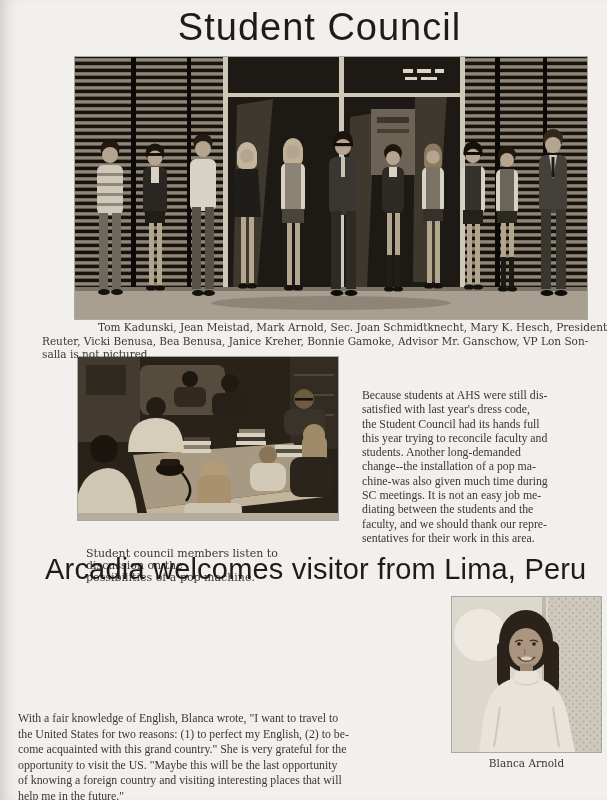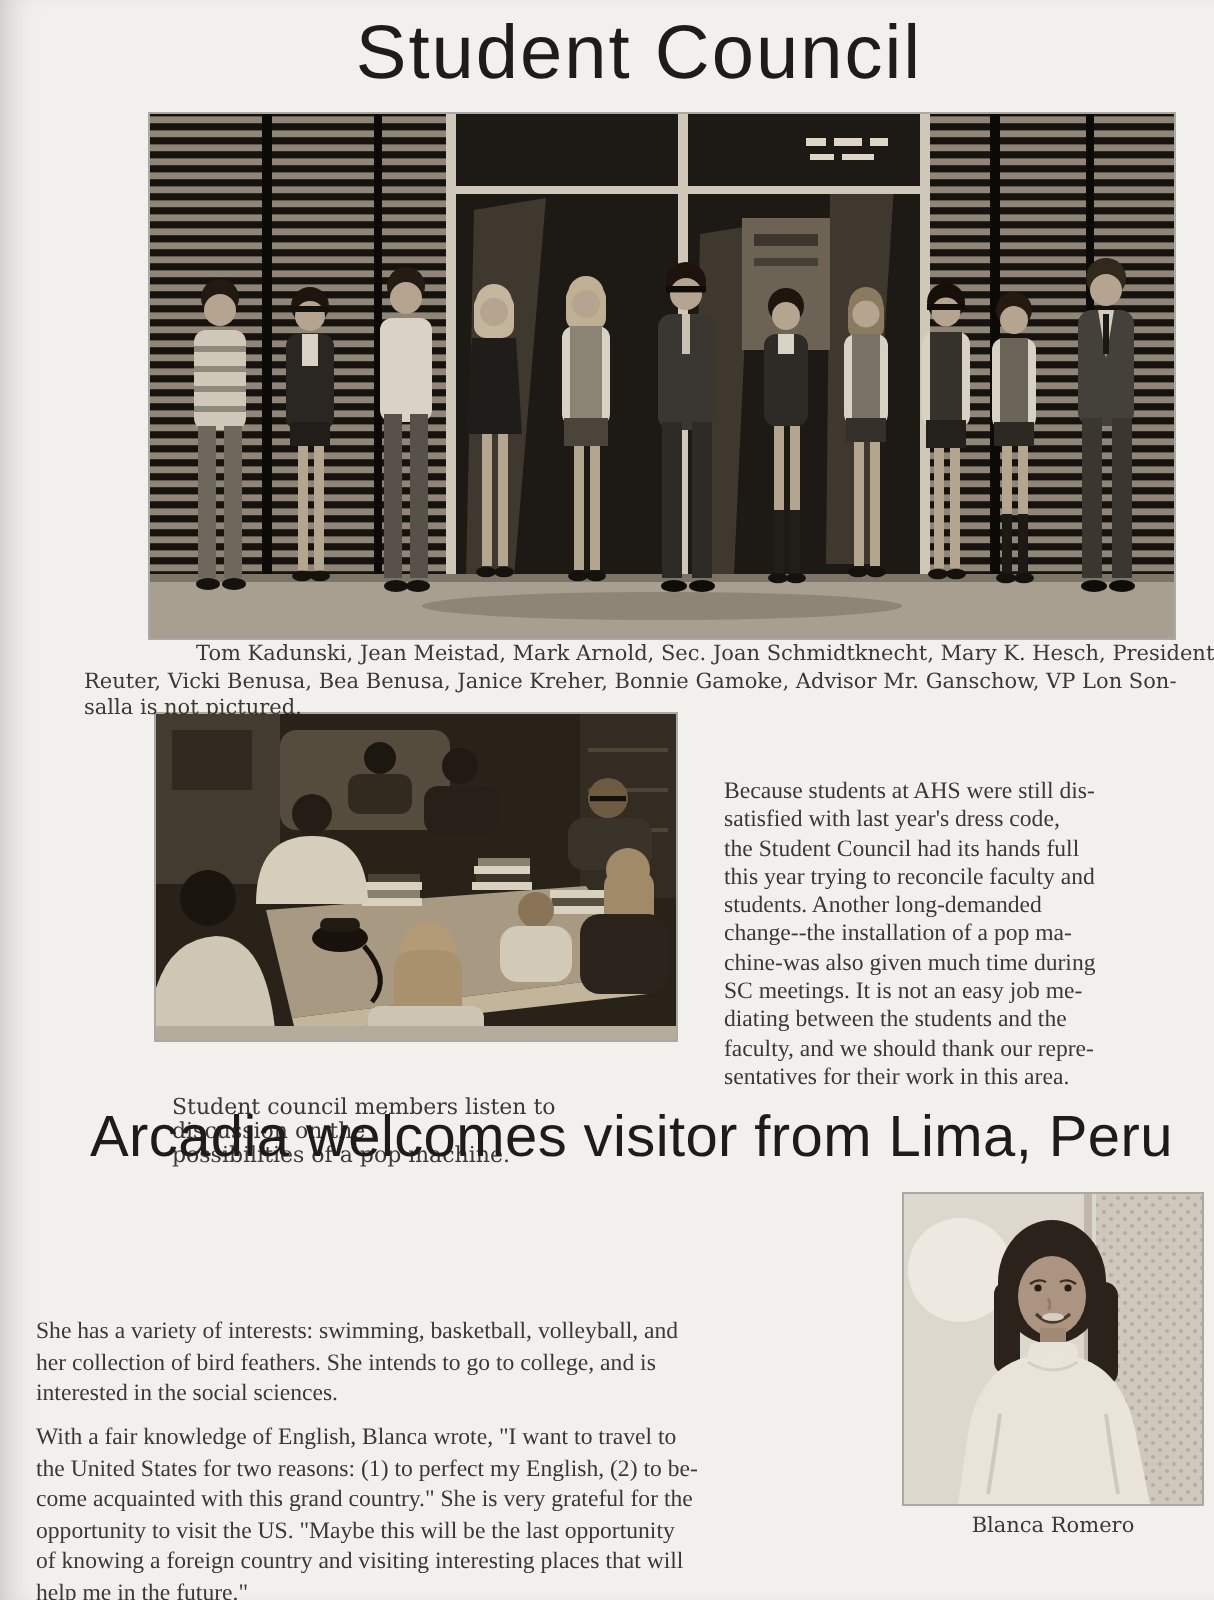--- a/index.html
+++ b/index.html
@@ -318,23 +318,20 @@
 students. Another long-demanded
 change--the installation of a pop ma-
 chine-was also given much time during
 SC meetings. It is not an easy job me-
 diating between the students and the
 faculty, and we should thank our repre-
 sentatives for their work in this area.</p>
 
   <h2 class="article-heading">Arcadia welcomes visitor from Lima, Peru</h2>
 
-  <p class="bodytext" id="article-p2">She has a variety of interests: swimming, basketball, volleyball, and
-her collection of bird feathers. She intends to go to college, and is
-interested in the social sciences.</p>
   <p class="bodytext" id="article-p3">With a fair knowledge of English, Blanca wrote, "I want to travel to
 the United States for two reasons: (1) to perfect my English, (2) to be-
 come acquainted with this grand country." She is very grateful for the
 opportunity to visit the US. "Maybe this will be the last opportunity
 of knowing a foreign country and visiting interesting places that will
 help me in the future."</p>
 
   <div class="photo" id="portrait-photo">
     <svg width="149" height="155" viewBox="0 0 149 155">
       <defs>
@@ -364,15 +361,15 @@
 
       <rect x="68" y="67" width="13" height="12" fill="#a08a76"></rect>
       <rect x="62" y="74" width="25" height="11" rx="5" fill="#e8e3d8"></rect>
       <path d="M74,80 c-29,0 -39,20 -42,40 l-5,35 h96 l-7,-35 c-4,-20 -14,-40 -42,-40 z" fill="#e9e4da"></path>
       <path d="M48,110 q-3,22 -6,40" stroke="#cfc9bc" stroke-width="2" fill="none"></path>
       <path d="M101,110 q3,22 6,40" stroke="#cfc9bc" stroke-width="2" fill="none"></path>
       <path d="M62,84 q12,8 25,0" stroke="#d6d0c3" stroke-width="1.5" fill="none"></path>
     </svg>
   </div>
 
-  <p class="caption" id="portrait-caption">Blanca Romero</p>
+  <p class="caption" id="portrait-caption">Blanca Arnold</p>
 
 </div>
 
 </body></html>

